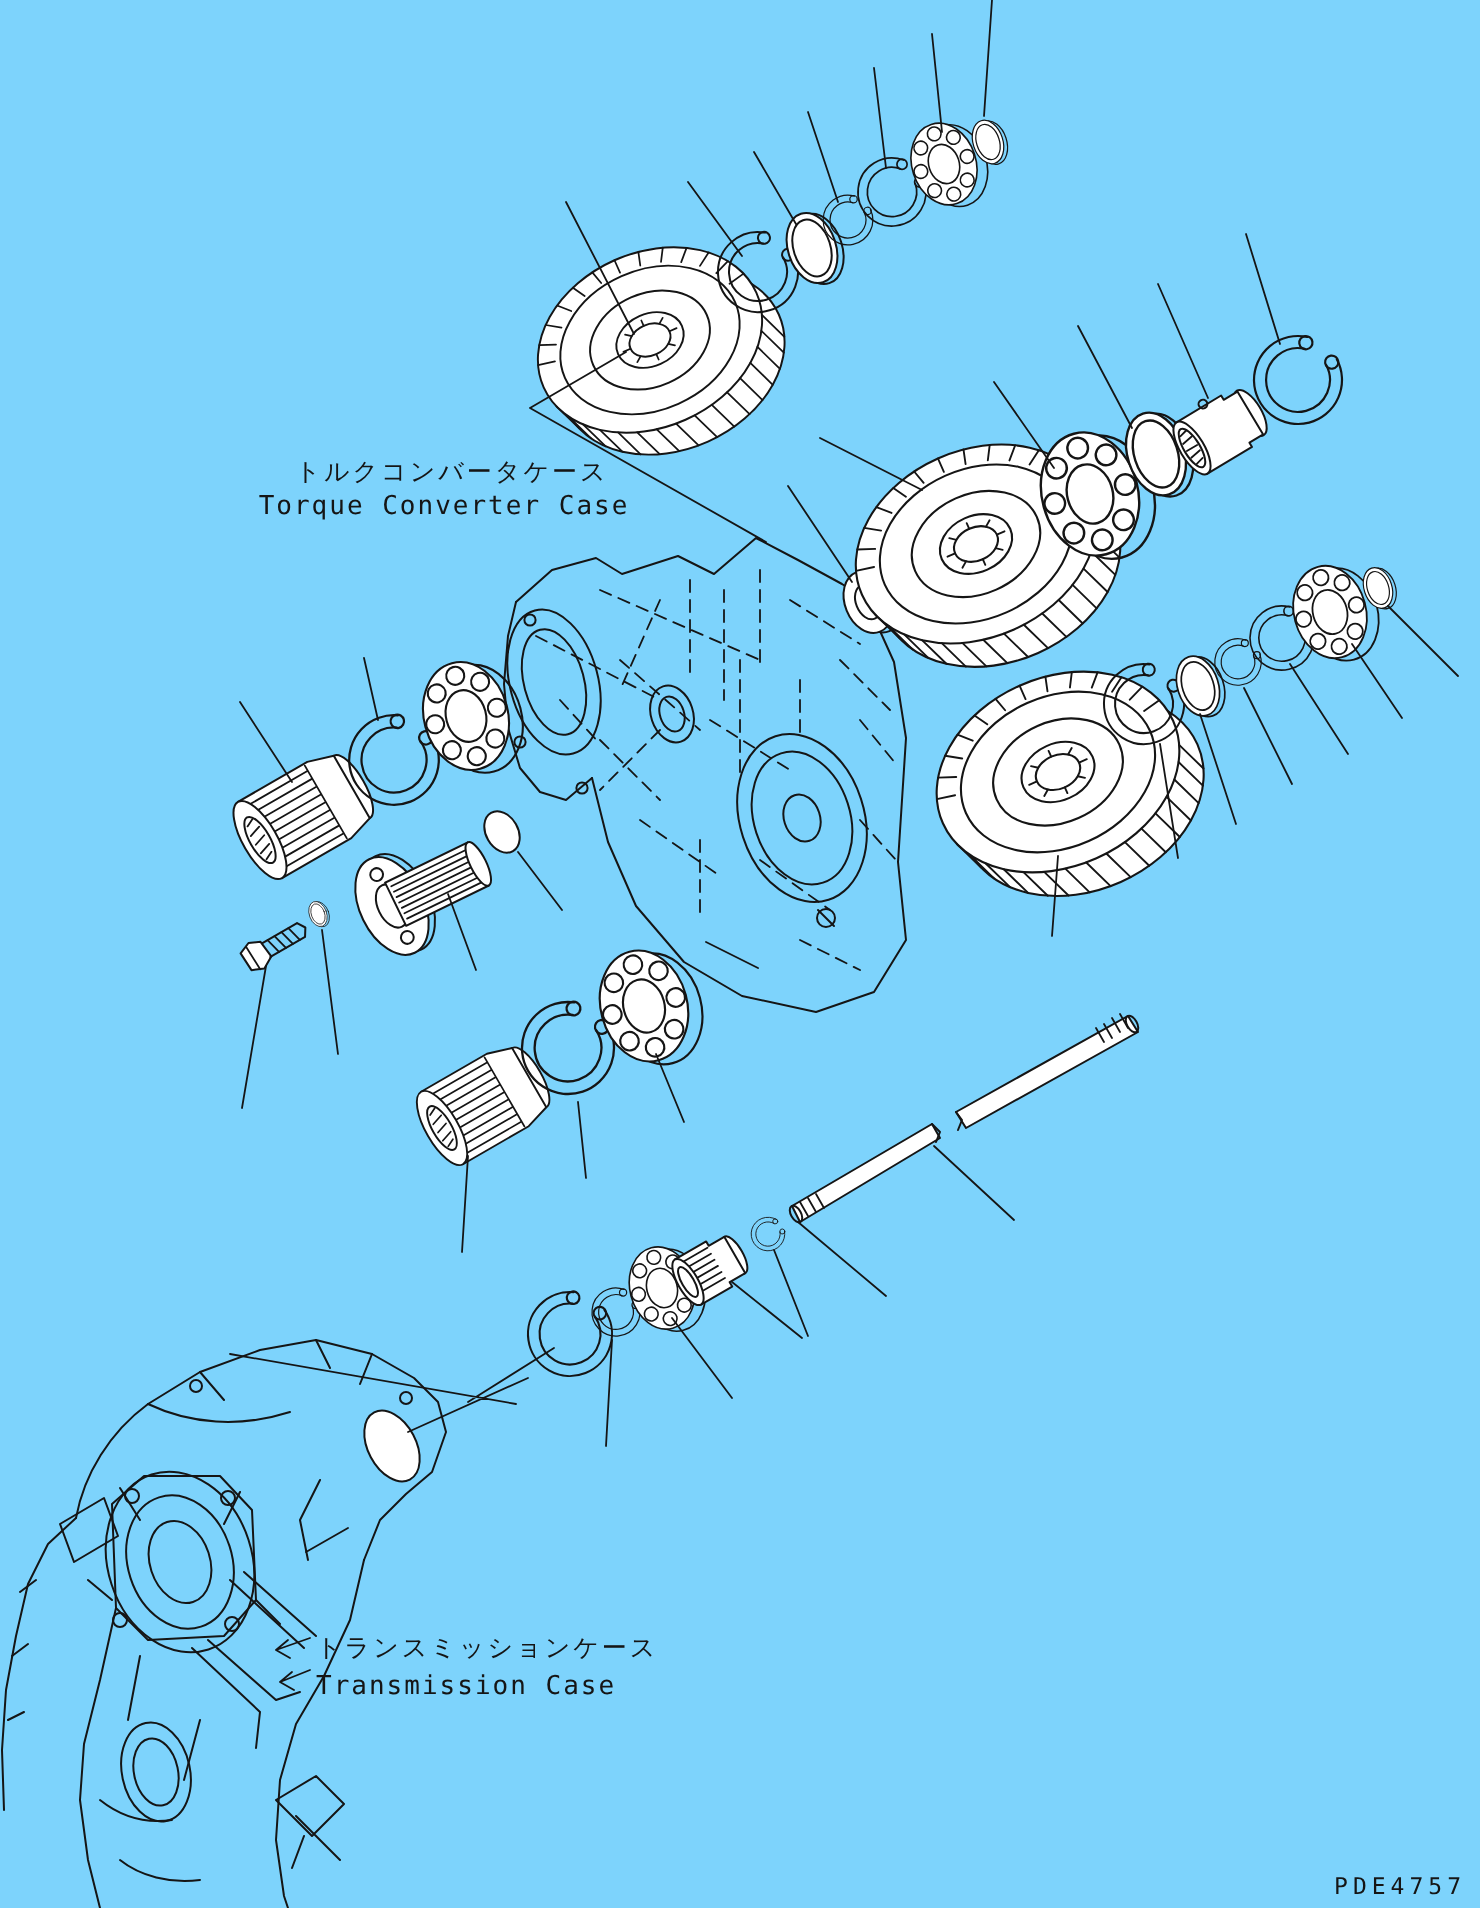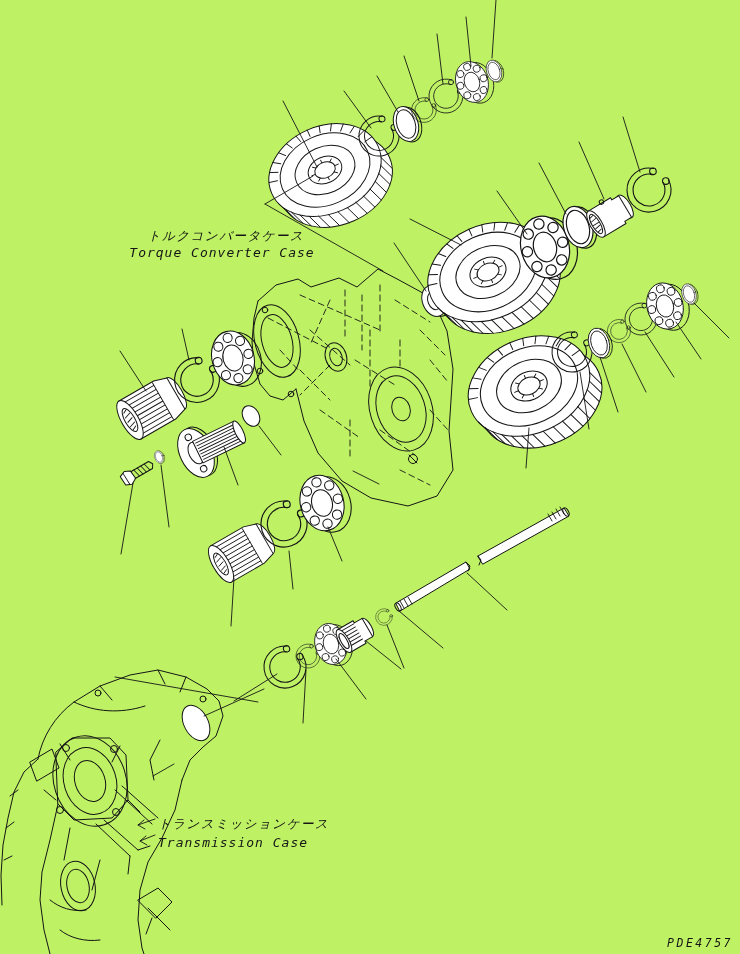--- a/index.html
+++ b/index.html
@@ -1,17 +1,17 @@
 <!DOCTYPE html>
 <html><head>
 <meta charset="utf-8">
 <style>
   html,body{margin:0;padding:0;background:#e8e8e8;}
-  #stage{position:relative;width:740px;height:954px;background:#bef264;overflow:hidden;
-         font-family:"DejaVu Sans Mono", monospace;font-style:italic;}
+  #stage{position:relative;width:740px;height:954px;background:#7dd3fc;overflow:hidden;
+         font-family:"DejaVu Sans Mono", monospace;}
   svg{display:block}
   svg *{stroke:#151515;stroke-width:1;fill:none;stroke-linecap:round;stroke-linejoin:round}
   svg .f{fill:#ffffff}
   svg .dash{stroke-dasharray:6 4;stroke-width:0.9}
   svg .thin{stroke-width:0.9}
   svg text{stroke:none;fill:#151515}
   .cjk{font-family:"DejaVu Sans", sans-serif;font-size:12.5px;letter-spacing:1.5px}
   .eng{font-family:"DejaVu Sans Mono", monospace;font-size:13px;letter-spacing:1px}
   .code{font-family:"DejaVu Sans Mono", monospace;font-size:11.5px;letter-spacing:2.5px}
 </style>

